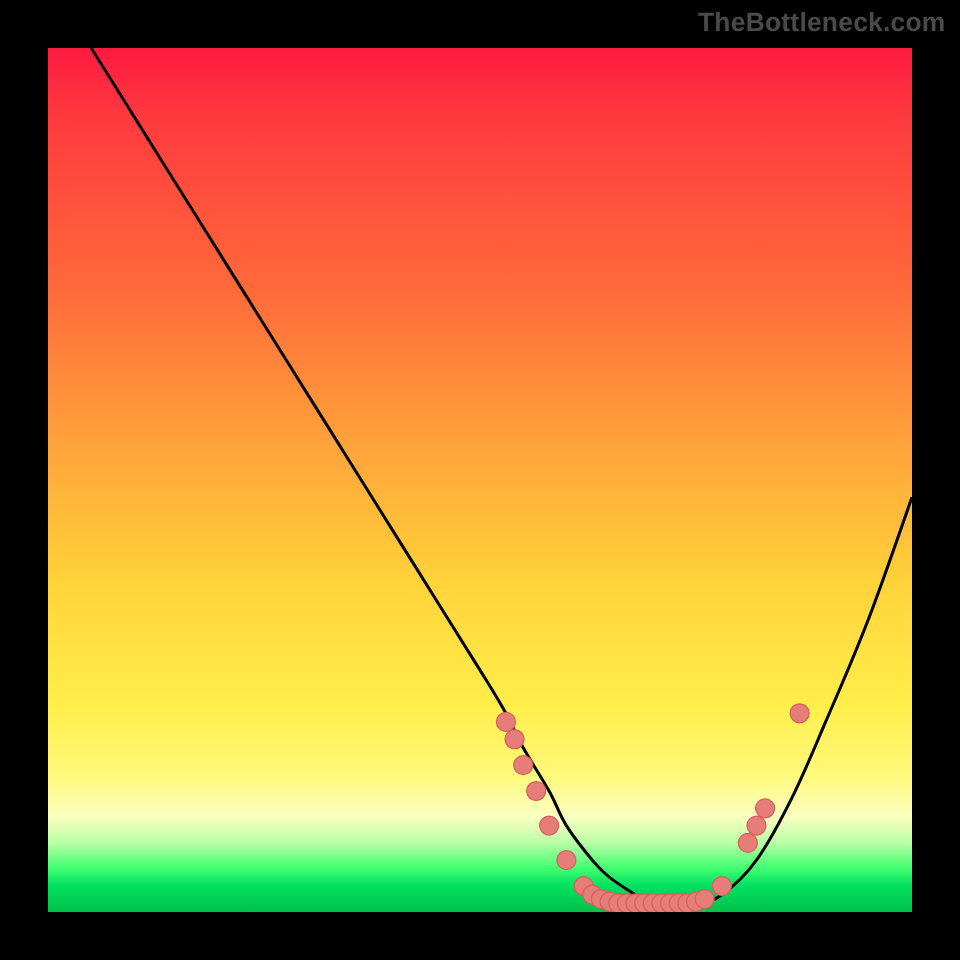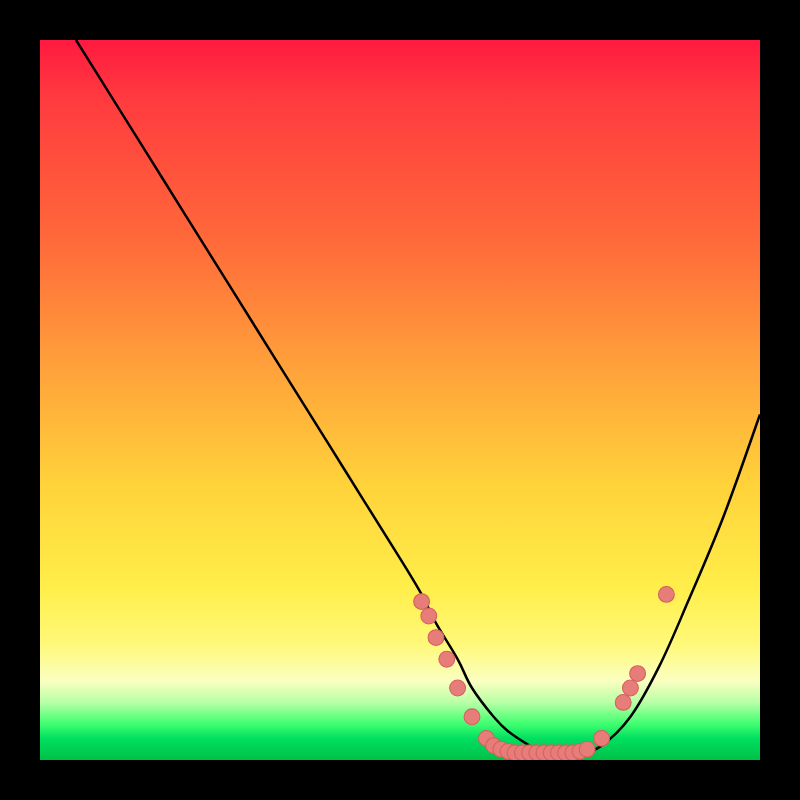--- a/index.html
+++ b/index.html
@@ -60,20 +60,21 @@
     inset: 0;
     width: 100%;
     height: 100%;
     overflow: visible;
   }
 </style>
 </head>
 <body>
 
 <div class="frame">
+  <div class="attribution">TheBottleneck.com</div>
   <div class="plot-area">
     <div class="gradient-bg"></div>
     <svg class="curve" viewBox="0 0 100 100" preserveAspectRatio="none">
       <path id="curve-path" fill="none" stroke="#000000" stroke-width="0.35" d="M 5 0 C 5.9 1.44, 8.2 5.12, 10 8 C 11.8 10.879999999999999, 13.2 13.120000000000001, 15 16 C 16.8 18.88, 18.2 21.12, 20 24 C 21.8 26.88, 23.2 29.12, 25 32 C 26.8 34.88, 28.2 37.12, 30 40 C 31.8 42.88, 33.2 45.12, 35 48 C 36.8 50.88, 38.2 53.12, 40 56 C 41.8 58.88, 43.2 61.12, 45 64 C 46.8 66.88, 48.56 69.66, 50 72 C 51.44 74.34, 52.1 75.38, 53 77 C 53.9 78.62, 54.10000000000001 79.38, 55.00000000000001 81 C 55.900000000000006 82.62, 57.099999999999994 84.38, 57.99999999999999 86 C 58.89999999999999 87.62, 59.1 88.56, 60 90 C 60.9 91.44, 62.1 92.92, 63 94 C 63.9 95.08, 64.1 95.28, 65 96 C 65.9 96.72, 67.1 97.46, 68 98 C 68.9 98.54, 69.28 98.82, 70 99 C 70.72 99.18, 71.1 99, 72 99 C 72.9 99, 73.92 99.18, 75 99 C 76.08 98.82, 76.74 98.9, 78 98 C 79.26 97.1, 80.56 95.98, 82 94 C 83.44 92.02, 84.56 89.88, 86 87 C 87.44 84.12, 88.38 81.78, 90 78 C 91.62 74.22, 93.2 70.68, 95 66 C 96.8 61.32, 99.1 54.52, 100 52"></path>
       <g id="points-group">
           <circle cx="53" cy="78" r="1.1" fill="#e77d78" stroke="#d66060" stroke-width="0.15"></circle>
           <circle cx="54" cy="80" r="1.1" fill="#e77d78" stroke="#d66060" stroke-width="0.15"></circle>
           <circle cx="55.00000000000001" cy="83" r="1.1" fill="#e77d78" stroke="#d66060" stroke-width="0.15"></circle>
           <circle cx="56.49999999999999" cy="86" r="1.1" fill="#e77d78" stroke="#d66060" stroke-width="0.15"></circle>
           <circle cx="57.99999999999999" cy="90" r="1.1" fill="#e77d78" stroke="#d66060" stroke-width="0.15"></circle>

